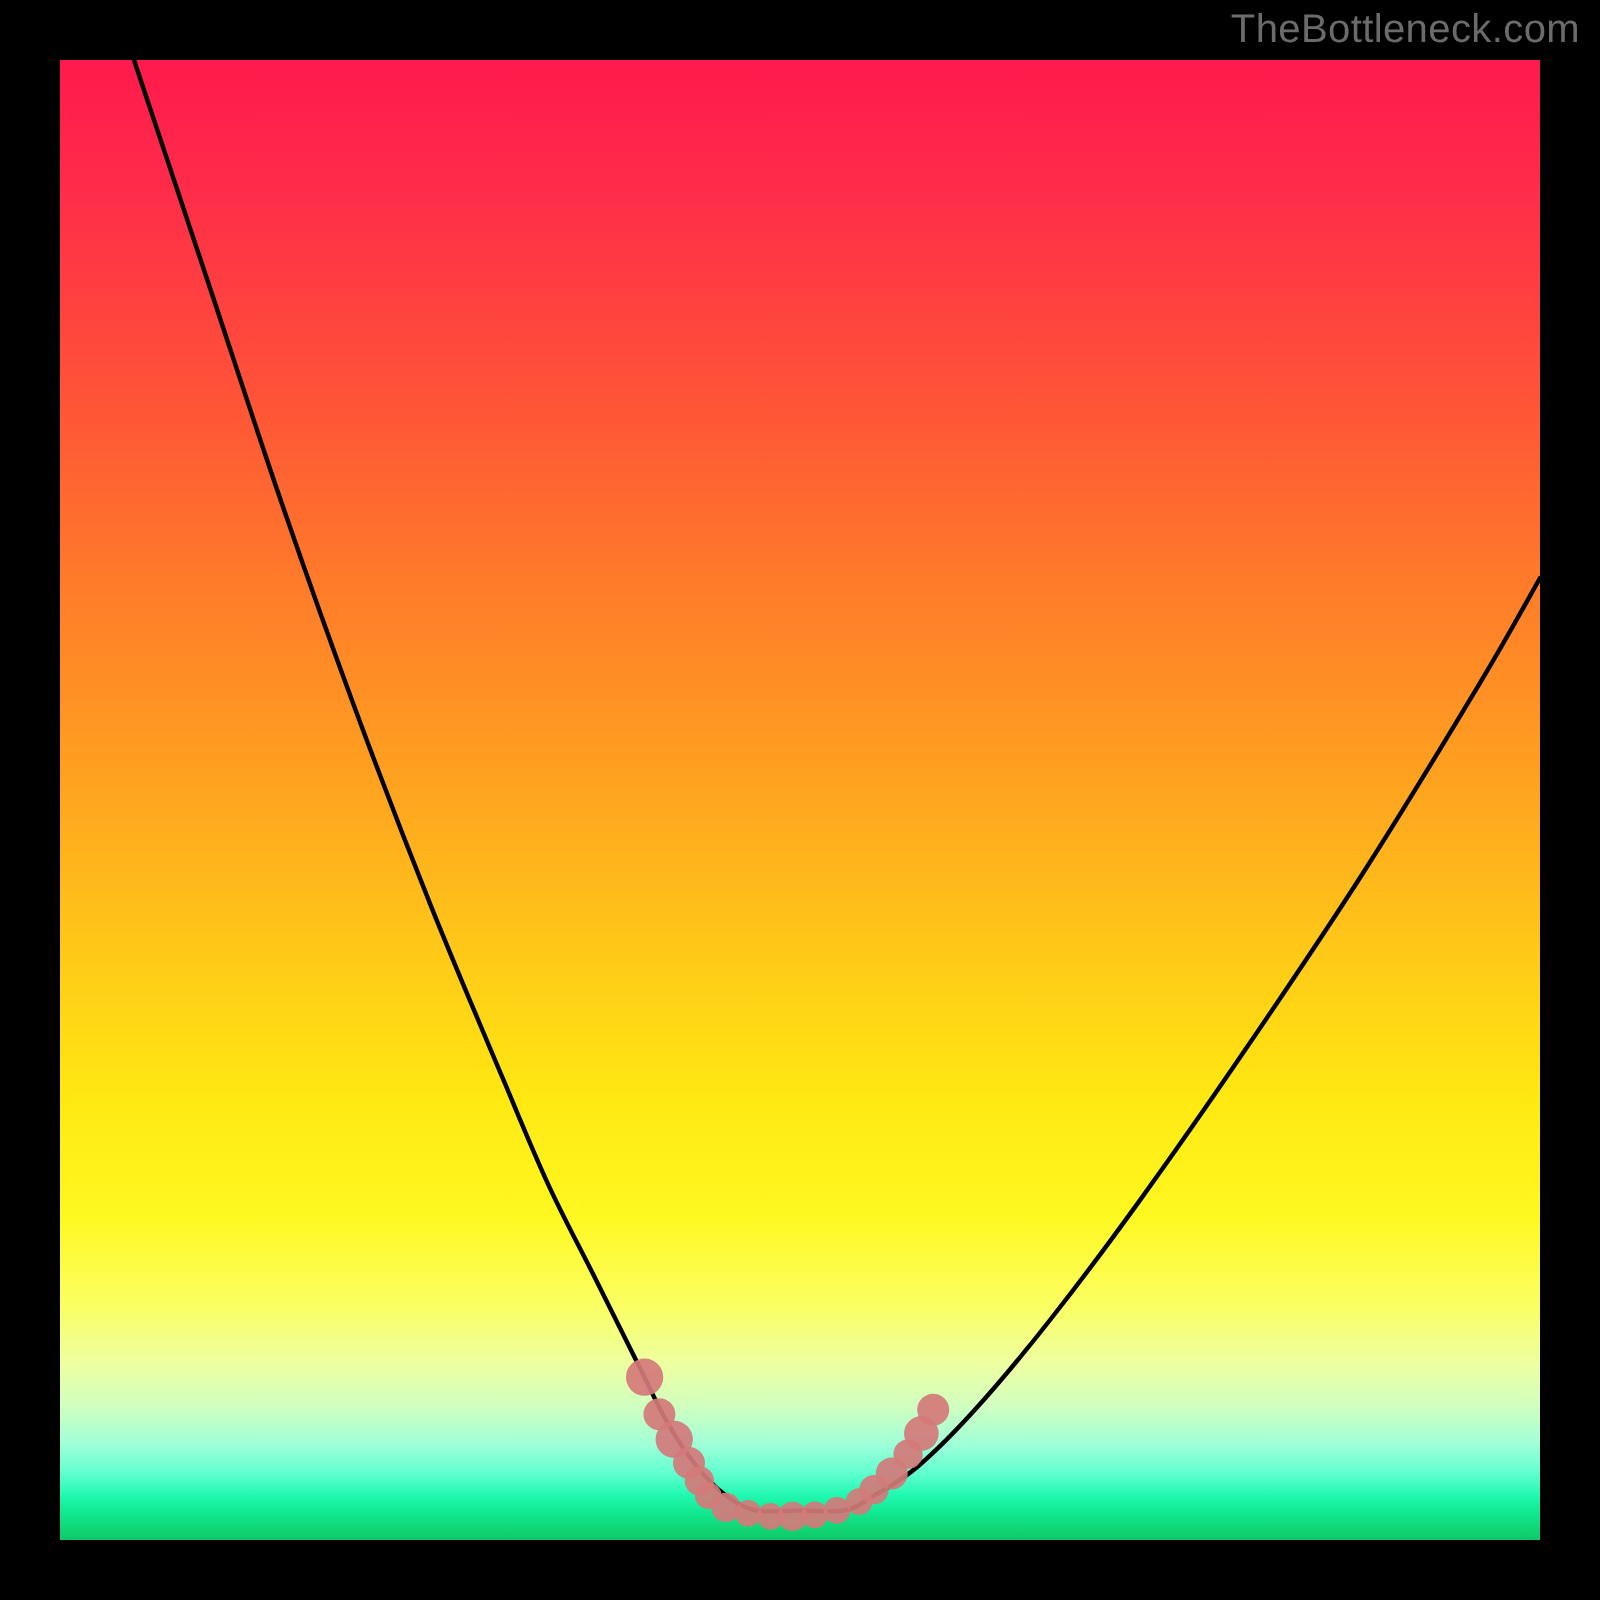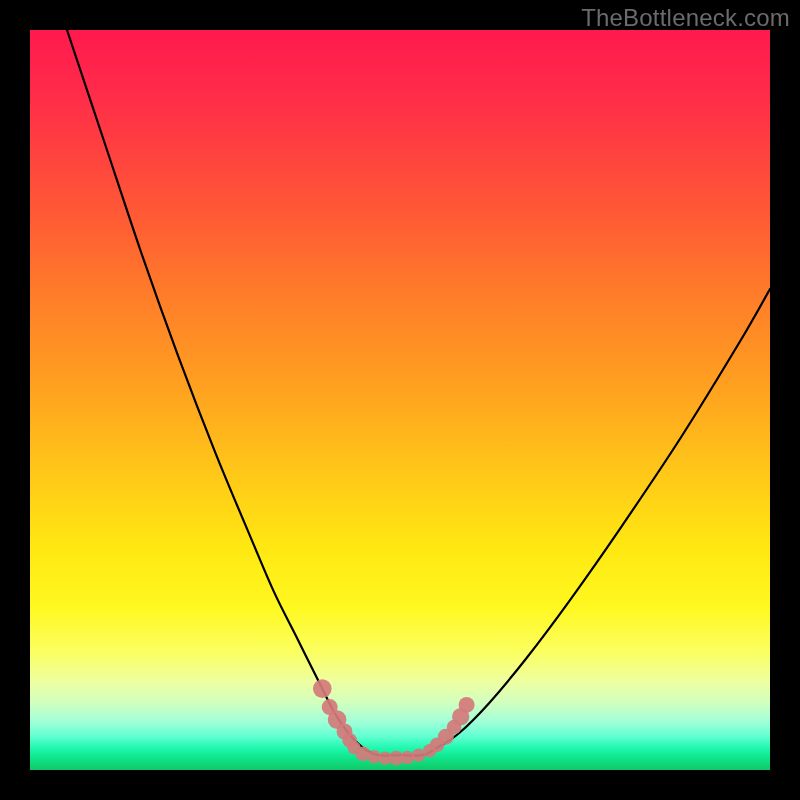--- a/index.html
+++ b/index.html
@@ -54,21 +54,21 @@
     position: absolute;
     left: 0; top: 0;
     width: 740px;
     height: 740px;
   }
   .watermark {
     position: absolute;
     top: 4px;
     right: 10px;
     color: #6b6b6b;
-    font-size: 24px;
+    font-size: 20px;
     letter-spacing: 0.2px;
     font-weight: 500;
   }
 </style>
 </head>
 <body>
 
 <div class="frame">
   <div class="plot-area">
     <div class="gradient"></div>

